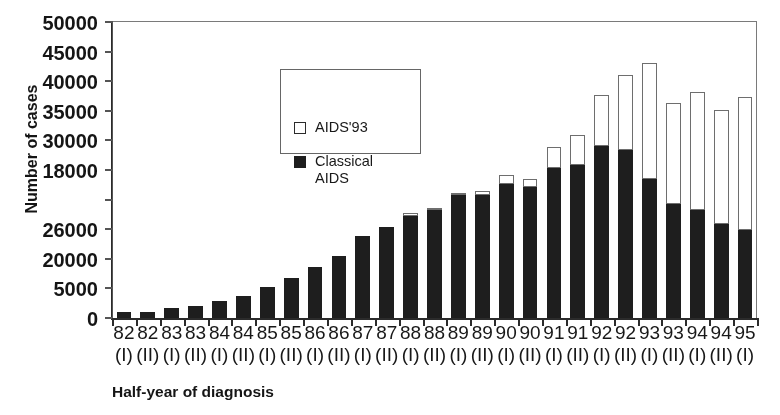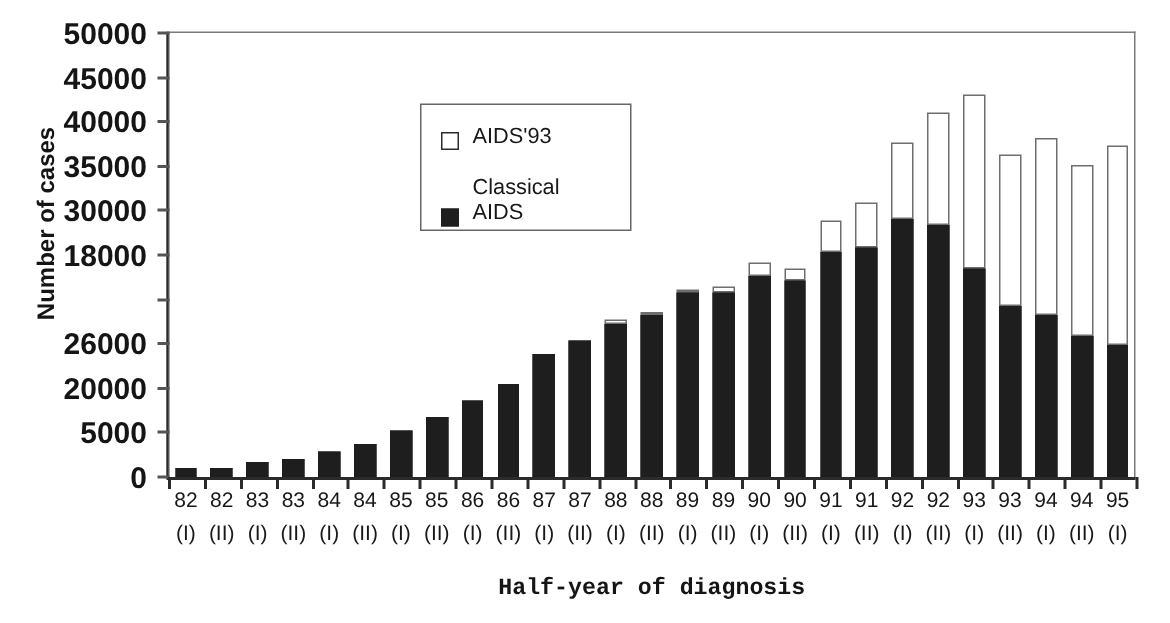--- a/index.html
+++ b/index.html
@@ -71,42 +71,42 @@
   
   .bar-group{position:absolute;bottom:0;}
   .bar-seg{position:absolute;left:0;width:100%;box-sizing:border-box;}
   .seg-classical{background:#1e1e1e;border:1px solid #1e1e1e;}
   .seg-aids93{background:#ffffff;border:1px solid #6e6e6e;}
 
   
   #x-labels{position:absolute;left:112px;top:322px;width:645px;height:48px;}
   .x-label{
     position:absolute;top:0;text-align:center;
-    font-size:14px;color:#181818;line-height:22px;
+    font-size:19px;color:#181818;line-height:22px;
     white-space:nowrap;
   }
   .x-label .yr{display:block;}
   .x-label .half{display:block;}
 
   
   #x-axis-title{
     position:absolute;left:112px;top:383px;width:645px;
-    text-align:center;
-    font-size:15.5px;font-weight:bold;color:#151515;font-family:Liberation Mono, monospace;
+    text-align:left;
+    font-size:15.5px;font-weight:bold;color:#151515;
   }
 
   
   #legend{
     position:absolute;left:168px;top:47px;
     width:141px;height:85px;
     border:1px solid #666;
     background:#ffffff;
     box-sizing:border-box;
   }
-  .legend-row{position:absolute;left:13px;display:flex;align-items:flex-end;}
+  .legend-row{position:absolute;left:13px;display:flex;align-items:flex-start;margin-top:36px;}
   #legend-row-aids93{top:13px;}
   #legend-row-classical{top:47px;}
   .legend-swatch{
     width:12px;height:12px;box-sizing:border-box;margin-top:3px;flex:0 0 auto;
   }
   .swatch-open{background:#ffffff;border:1.5px solid #2b2b2b;}
   .swatch-filled{background:#1e1e1e;border:1.5px solid #1e1e1e;}
   .legend-label{
     margin-left:9px;font-size:14.5px;color:#181818;line-height:17px;
     white-space:pre-line;

